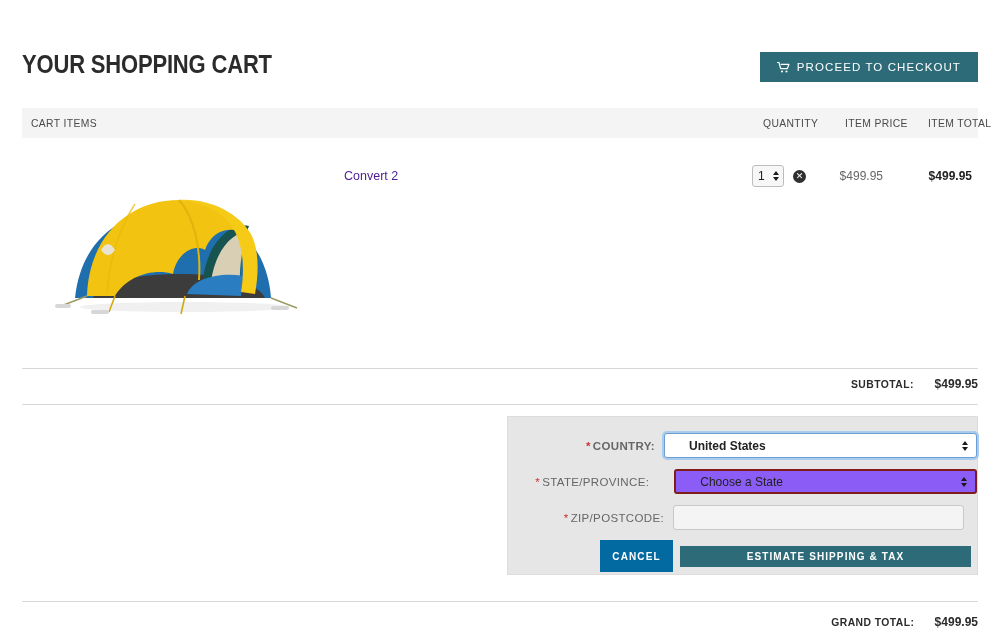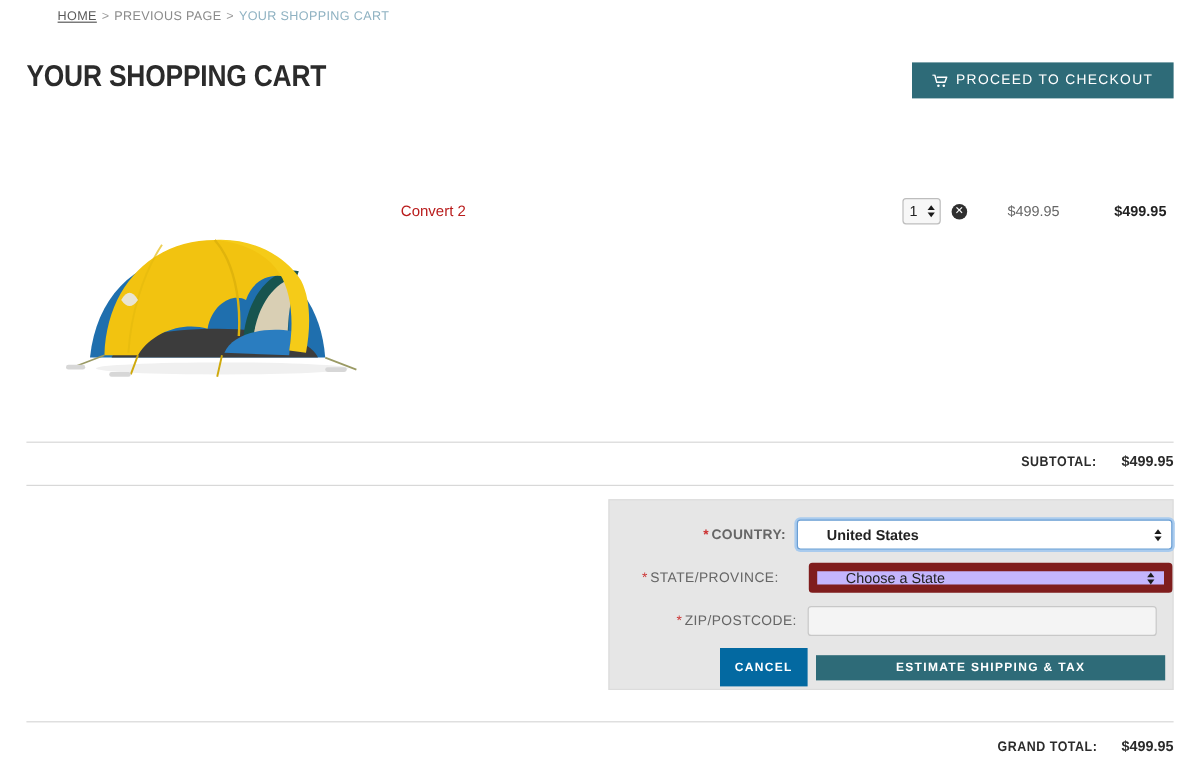--- a/index.html
+++ b/index.html
@@ -70,22 +70,22 @@
   .th-qty   { position:absolute; left:741px; }
   .th-price { position:absolute; left:823px; }
   .th-total { position:absolute; left:906px; }
 
   
   .product-img {
     position:absolute; left:35px; top:170px;
     width:280px; height:155px;
   }
   .product-name {
-    position:absolute; left:334px; top:169px;
-    font-size:12.5px; color:#b91c1c;
+    position:absolute; left:344px; top:169px;
+    font-size:12.5px; color:#4c1d95;
   }
   .qty-wrap {
     position:absolute; left:752px; top:165px;
     display:flex; align-items:center; gap:9px;
   }
   .qty-box {
     width:32px; height:22px;
     background:#f7f7f7;
     border:1px solid #bdbdbd;
     border-radius:3px;
@@ -179,22 +179,22 @@
     display:flex; align-items:center;
     padding:0 24px;
     font-size:12px; color:#222;
     position:relative;
   }
   .select-ctl.focused {
     border:1px solid #6b9fd4;
     box-shadow:0 0 0 2px #a9cbee;
   }
   .select-ctl.plain {
-    background:#c4b5fd;
-    border:7px solid #7f1d1d;
+    background:#8b5cf6;
+    border:2px solid #7f1d1d;
   }
   .sel-arrows {
     position:absolute; right:8px; top:50%;
     transform:translateY(-50%);
     display:flex; flex-direction:column; gap:2px;
   }
   .sel-arrows i { display:block; width:0; height:0;
     border-left:3.5px solid transparent; border-right:3.5px solid transparent; }
   .sel-arrows i.up   { border-bottom:4px solid #1a1a1a; }
   .sel-arrows i.down { border-top:4px solid #1a1a1a; }
@@ -219,37 +219,40 @@
     font-size:10px; font-weight:bold; letter-spacing:1.1px;
     font-family:"Liberation Sans", sans-serif;
     cursor:pointer;
   }
 </style>
 </head>
 <body>
 
 <div class="page">
 
-  <div class="breadcrumb">
-    <span class="crumb-home">HOME</span><span class="sep">&gt;</span><span class="crumb-mid">PREVIOUS PAGE</span><span class="sep">&gt;</span><span class="crumb-cur">YOUR SHOPPING CART</span>
-  </div>
 
   <div class="page-title">YOUR SHOPPING CART</div>
 
   <button class="checkout-btn">
     <span class="cart-icon">
       <svg class="cart-glyph" viewBox="0 0 26 22" aria-hidden="true">
         <path d="M0 1 h4 l3.2 12.2 h13.6 l3-8.6 H8.2" fill="none" stroke="#ffffff" stroke-width="2.4" stroke-linejoin="round" stroke-linecap="round"></path>
         <circle cx="10" cy="19" r="2.1" fill="#ffffff"></circle>
         <circle cx="19" cy="19" r="2.1" fill="#ffffff"></circle>
       </svg>
     </span>
     <span>PROCEED TO CHECKOUT</span>
   </button>
 
+  <div class="table-head">
+    <span class="th th-items">CART ITEMS</span>
+    <span class="th th-qty">QUANTITY</span>
+    <span class="th th-price">ITEM PRICE</span>
+    <span class="th th-total">ITEM TOTAL</span>
+  </div>
 
   <div class="product-img">
     <svg viewBox="0 0 280 155" width="280" height="155" aria-hidden="true">
       <rect x="0" y="0" width="280" height="155" fill="#ffffff"></rect>
 
       <ellipse cx="150" cy="137" rx="105" ry="5" fill="#f0f0f0"></ellipse>
 
       <path d="M40 128 C46 70 86 40 140 40 C196 40 232 74 236 128 Z" fill="#1f6fae"></path>
 
       <path d="M58 128 C64 112 100 104 146 104 C194 104 224 114 230 128 Z" fill="#3c3c3c"></path>

